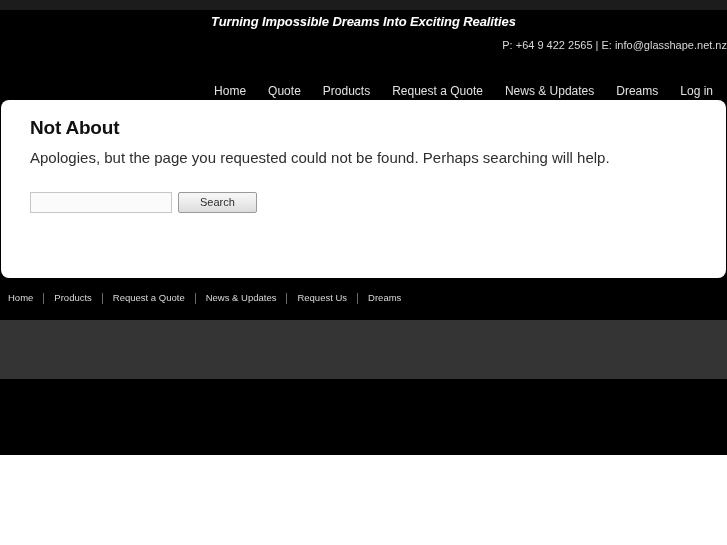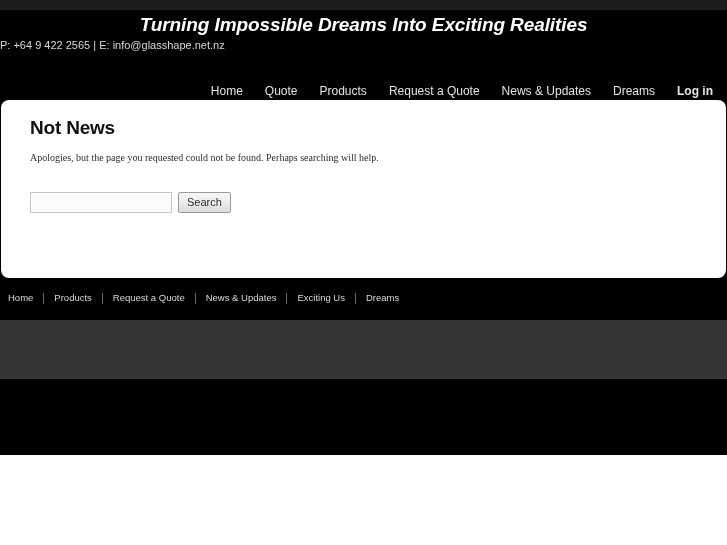--- a/index.html
+++ b/index.html
@@ -22,78 +22,78 @@
     position:absolute; left:0; top:0;
     width:727px; height:10px;
     background:#1c1c1c;
   }
 
   
   .header { position:absolute; left:0; top:10px; width:727px; height:90px; }
   .tagline {
     position:absolute; left:0; top:4px; width:727px;
     text-align:center;
-    font-size:19px; font-weight:bold; font-style:italic;
+    font-size:13px; font-weight:bold; font-style:italic;
     color:#ffffff; letter-spacing:-0.1px;
     white-space:nowrap;
   }
   .contactline {
     position:absolute; left:0; top:29px; width:727px;
-    text-align:left;
+    text-align:right;
     font-size:11px; color:#d8d8d8; font-weight:normal;
     white-space:nowrap;
   }
   .mainnav {
     position:absolute; right:14px; top:74px;
     display:flex; align-items:center; gap:0px;
     white-space:nowrap;
   }
   .mainnav a {
     display:inline-block;
     font-size:12px; color:#e2e2e2;
     text-decoration:none;
     padding:0 11px;
     line-height:14px;
   }
-  .mainnav a:last-child { padding-right:0;font-weight:bold; }
+  .mainnav a:last-child { padding-right:0; }
 
   
   .content-panel {
     position:absolute; left:1px; top:100px;
     width:725px; height:178px;
     background:#ffffff;
     border-radius:8px;
   }
   .page-title {
     position:absolute; left:30px; top:117px;
     font-size:19px; font-weight:bold; color:#111111;
     letter-spacing:-0.2px;
   }
   .page-body {
     position:absolute; left:30px; top:150px;
-    font-size:10px; color:#2e2e2e; line-height:15px;font-family:Liberation Serif, serif;
+    font-size:15px; color:#2e2e2e; line-height:15px;
   }
 
   
   .searchform {
     position:absolute; left:30px; top:192px;
     display:flex; align-items:stretch; gap:6px;
   }
   .search-input {
     width:142px; height:21px;
     border:1px solid #c6c6c6;
     background:#fbfbfb;
     font-family:"Liberation Sans", sans-serif;
     font-size:11px; color:#333;
     padding:0 4px;
     outline:none;
   }
   .search-button {
     height:21px;
-    padding:0 8px;
+    padding:0 21px;
     border:1px solid #9a9a9a;
     border-radius:2px;
     background:linear-gradient(to bottom,#f7f7f7 0%,#ededed 45%,#dcdcdc 100%);
     font-family:"Liberation Sans", sans-serif;
     font-size:11px; color:#2b2b2b;
     cursor:pointer;
     line-height:19px;
   }
 
   
@@ -140,38 +140,38 @@
         <a href="#">Products</a>
         <a href="#">Request a Quote</a>
         <a href="#">News &amp; Updates</a>
         <a href="#">Dreams</a>
         <a href="#">Log in</a>
       </nav>
     </div>
 
     <div class="content-panel"></div>
 
-    <h1 class="page-title">Not News</h1>
+    <h1 class="page-title">Not About</h1>
     <p class="page-body">Apologies, but the page you requested could not be found. Perhaps searching will help.</p>
 
     <form class="searchform">
       <input class="search-input" type="text" placeholder="" style="">
       <button class="search-button" type="submit">Search</button>
     </form>
 
     <nav class="footernav">
       <a href="#">Home</a>
       <span class="sep"></span>
       <a href="#">Products</a>
       <span class="sep"></span>
       <a href="#">Request a Quote</a>
       <span class="sep"></span>
       <a href="#">News &amp; Updates</a>
       <span class="sep"></span>
-      <a href="#">Exciting Us</a>
+      <a href="#">Request Us</a>
       <span class="sep"></span>
       <a href="#">Dreams</a>
     </nav>
 
     <div class="grey-band"></div>
 
   </div>
 </div>
 
 </body></html>

